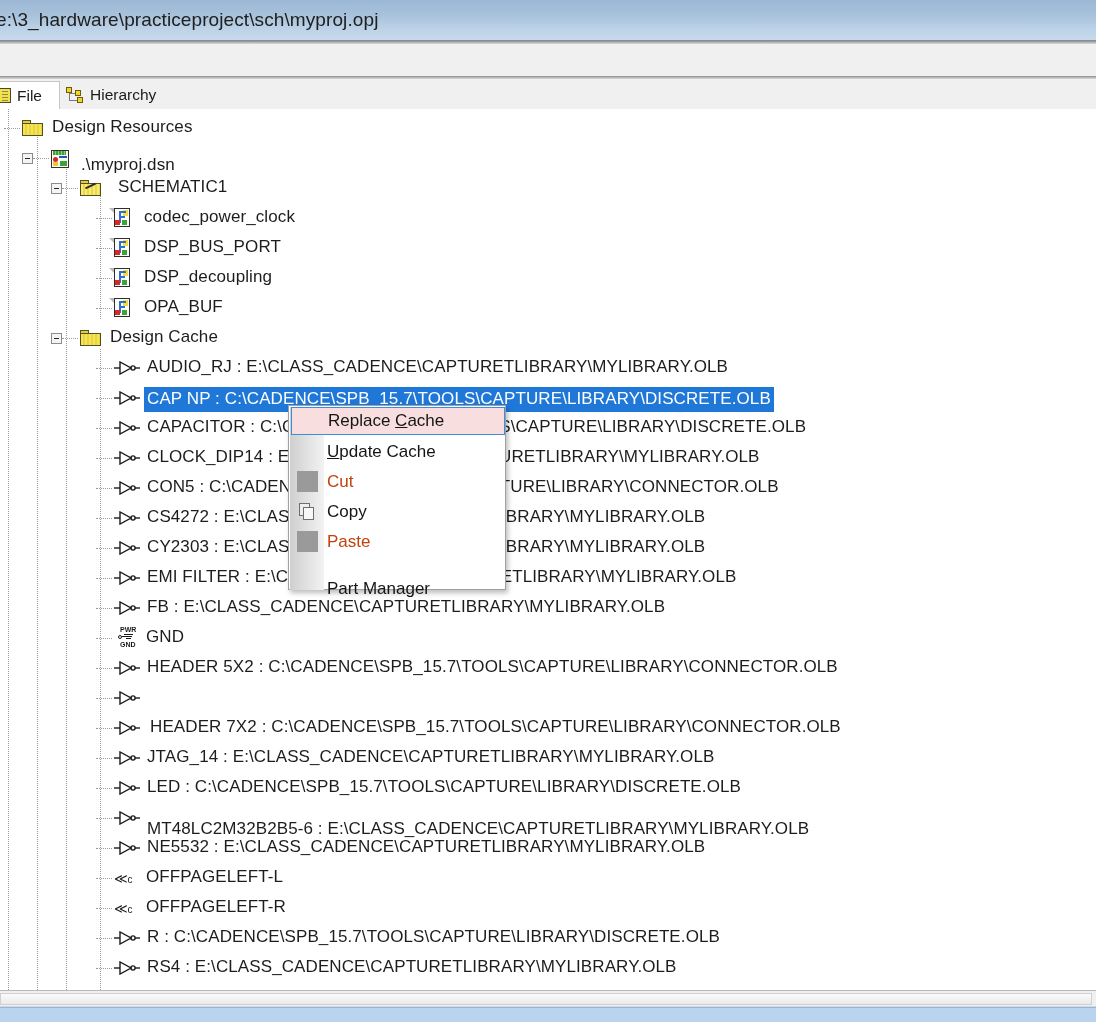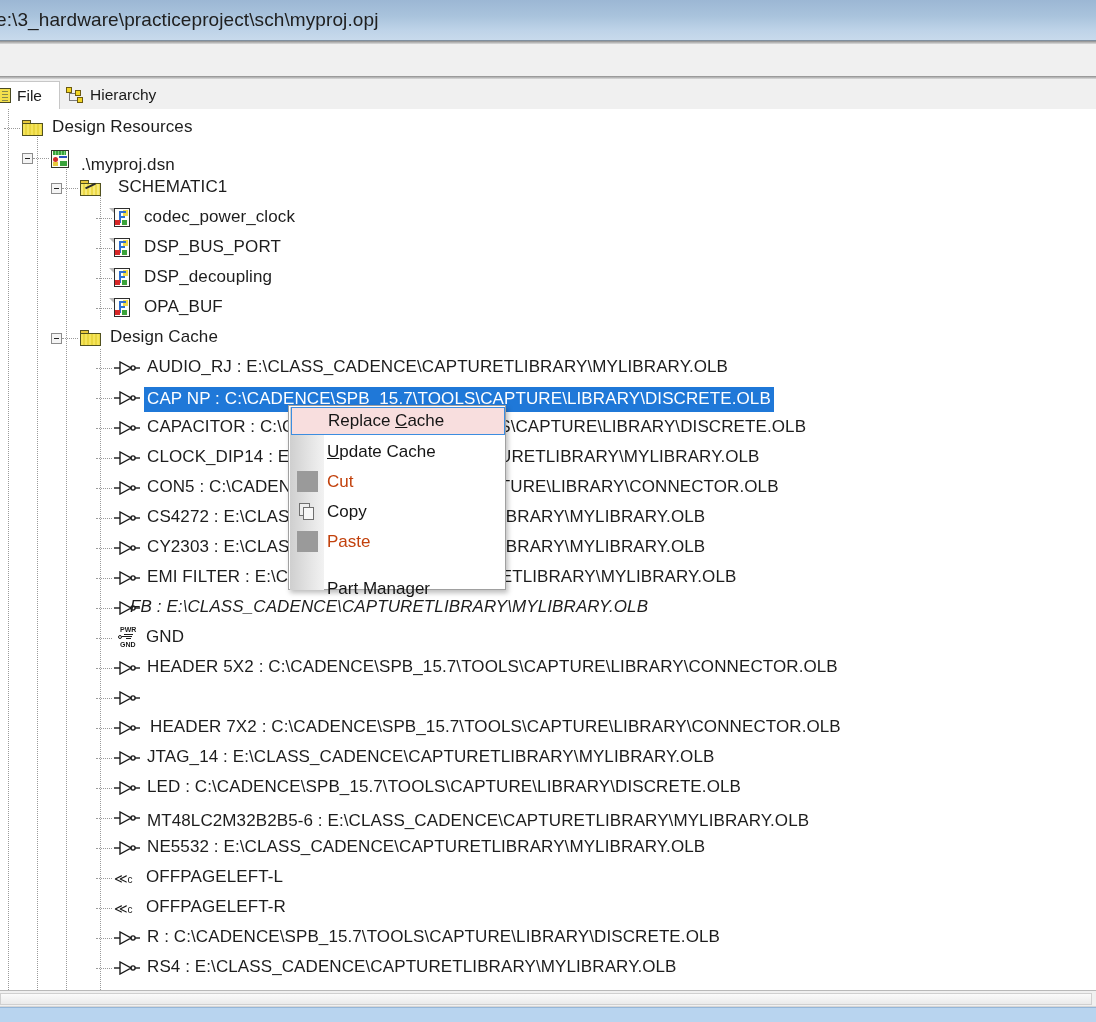--- a/index.html
+++ b/index.html
@@ -605,21 +605,21 @@
         <span class="row-label" style="position: absolute; left: 147px; top: 4px;">EMI FILTER : E:\CLASS_CADENCE\CAPTURETLIBRARY\MYLIBRARY.OLB</span>
       </div>
       <div class="row" style="top: 484px;">
         <div class="hconn" style="left: 96px; top: 15px; width: 16px;"></div>
         <span class="ico" style="left: 114px; top: 8px;"><span class="particon"><svg width="26" height="14" viewBox="0 0 26 14">
               <line x1="0" y1="7" x2="6" y2="7" stroke="#1a1a1a" stroke-width="1.4"></line>
               <path d="M6 1 L6 13 L17 7 Z" fill="none" stroke="#1a1a1a" stroke-width="1.4"></path>
               <circle cx="19" cy="7" r="2.1" fill="none" stroke="#1a1a1a" stroke-width="1.4"></circle>
               <line x1="21" y1="7" x2="26" y2="7" stroke="#1a1a1a" stroke-width="1.4"></line>
             </svg></span></span>
-        <span class="row-label" style="position: absolute; left: 130px; top: 4px; font-style: italic;">FB : E:\CLASS_CADENCE\CAPTURETLIBRARY\MYLIBRARY.OLB</span>
+        <span class="row-label" style="position: absolute; left: 147px; top: 4px;">FB : E:\CLASS_CADENCE\CAPTURETLIBRARY\MYLIBRARY.OLB</span>
       </div>
       <div class="row" style="top: 514px;">
         <div class="hconn" style="left: 96px; top: 15px; width: 16px;"></div>
         <span class="ico" style="left: 114px; top: 4px;"><span class="gndicon"><span class="pwr">PWR</span><span class="gnd">GND</span><span class="circ"></span><span class="stem"></span><span class="b1"></span><span class="b2"></span><span class="b3"></span></span></span>
         <span class="row-label" style="position: absolute; left: 146px; top: 4px;">GND</span>
       </div>
       <div class="row" style="top: 544px;">
         <div class="hconn" style="left: 96px; top: 15px; width: 16px;"></div>
         <span class="ico" style="left: 114px; top: 8px;"><span class="particon"><svg width="26" height="14" viewBox="0 0 26 14">
               <line x1="0" y1="7" x2="6" y2="7" stroke="#1a1a1a" stroke-width="1.4"></line>
@@ -669,21 +669,21 @@
         <span class="row-label" style="position: absolute; left: 147px; top: 4px;">LED : C:\CADENCE\SPB_15.7\TOOLS\CAPTURE\LIBRARY\DISCRETE.OLB</span>
       </div>
       <div class="row" style="top: 694px;">
         <div class="hconn" style="left: 96px; top: 15px; width: 16px;"></div>
         <span class="ico" style="left: 114px; top: 8px;"><span class="particon"><svg width="26" height="14" viewBox="0 0 26 14">
               <line x1="0" y1="7" x2="6" y2="7" stroke="#1a1a1a" stroke-width="1.4"></line>
               <path d="M6 1 L6 13 L17 7 Z" fill="none" stroke="#1a1a1a" stroke-width="1.4"></path>
               <circle cx="19" cy="7" r="2.1" fill="none" stroke="#1a1a1a" stroke-width="1.4"></circle>
               <line x1="21" y1="7" x2="26" y2="7" stroke="#1a1a1a" stroke-width="1.4"></line>
             </svg></span></span>
-        <span class="row-label" style="position: absolute; left: 147px; top: 8px;">MT48LC2M32B2B5-6 : E:\CLASS_CADENCE\CAPTURETLIBRARY\MYLIBRARY.OLB</span>
+        <span class="row-label" style="position: absolute; left: 147px; top: 16px;">MT48LC2M32B2B5-6 : E:\CLASS_CADENCE\CAPTURETLIBRARY\MYLIBRARY.OLB</span>
       </div>
       <div class="row" style="top: 724px;">
         <div class="hconn" style="left: 96px; top: 15px; width: 16px;"></div>
         <span class="ico" style="left: 114px; top: 8px;"><span class="particon"><svg width="26" height="14" viewBox="0 0 26 14">
               <line x1="0" y1="7" x2="6" y2="7" stroke="#1a1a1a" stroke-width="1.4"></line>
               <path d="M6 1 L6 13 L17 7 Z" fill="none" stroke="#1a1a1a" stroke-width="1.4"></path>
               <circle cx="19" cy="7" r="2.1" fill="none" stroke="#1a1a1a" stroke-width="1.4"></circle>
               <line x1="21" y1="7" x2="26" y2="7" stroke="#1a1a1a" stroke-width="1.4"></line>
             </svg></span></span>
         <span class="row-label" style="position: absolute; left: 147px; top: 4px;">NE5532 : E:\CLASS_CADENCE\CAPTURETLIBRARY\MYLIBRARY.OLB</span>

